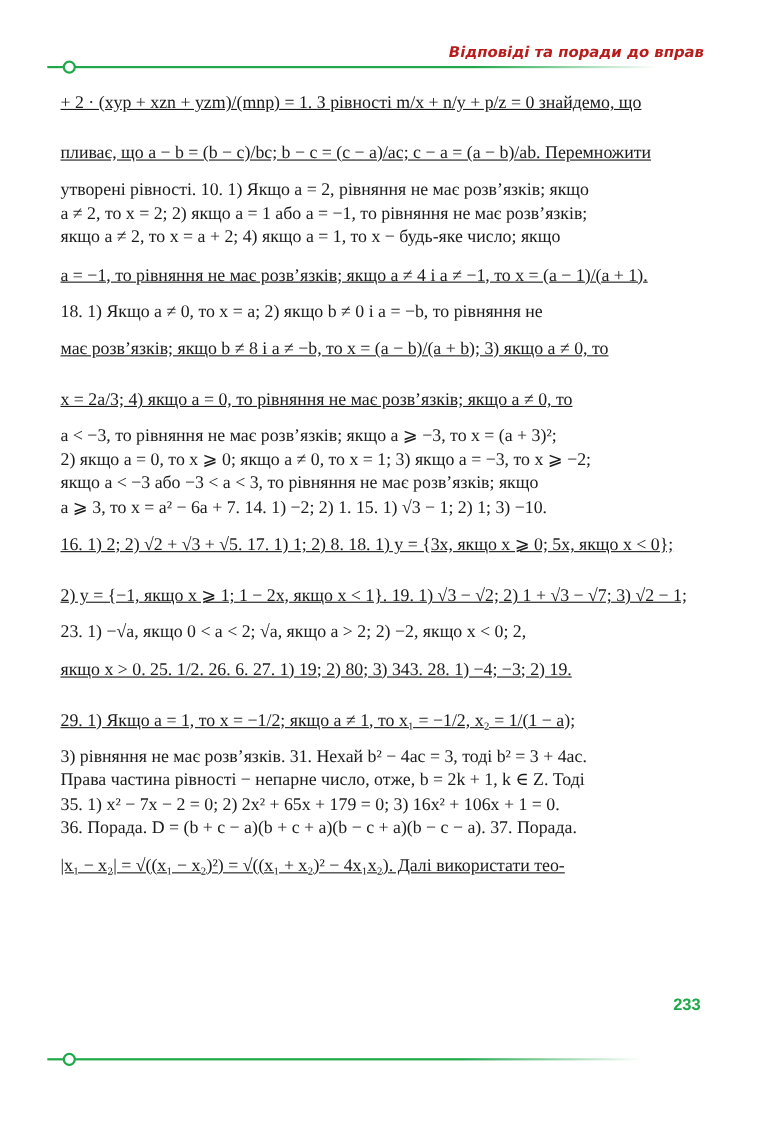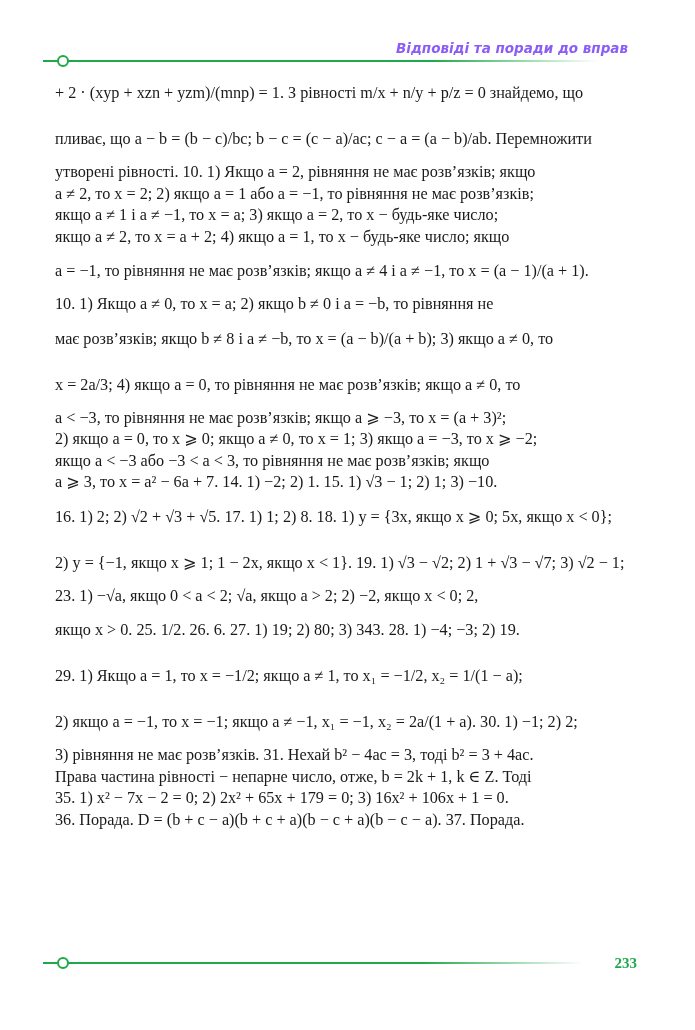--- a/index.html
+++ b/index.html
@@ -1,65 +1,64 @@
 <!DOCTYPE html>
 <html><head>
 <meta charset="utf-8">
 <style>
   html, body { margin: 0; padding: 0; background: #ffffff; }
   body { width: 695px; height: 1030px; position: relative; overflow: hidden;
          font-family: "Liberation Serif", "DejaVu Serif", serif; color: #1a1a1a; }
-  .header-title { position: absolute; top: 40px; right: 67px; color: #8b5cf6;
+  .header-title { position: absolute; top: 40px; right: 55px; color: #b91c1c;
          font-family: "DejaVu Sans", sans-serif; font-weight: bold; font-style: italic; font-size: 13.5px; }
   .rule { position: absolute; left: 43px; height: 2px;
           background: linear-gradient(to right, #1fa84a 0%, #1fa84a 70%, rgba(31,168,74,0) 100%); }
   .rule-top { top: 60px; width: 555px; }
   .rule-bottom { top: 962px; width: 540px; }
   .dot { position: absolute; width: 8px; height: 8px; border: 2px solid #1fa84a; border-radius: 50%; background: #fff; }
   .dot-top { left: 57px; top: 55px; }
   .dot-bottom { left: 57px; top: 957px; }
-  .page-num { position: absolute; right: 58px; top: 955px; color: #1fa84a;
-              font-family: Liberation Serif, serif; font-weight: bold; font-size: 15px; text-align: right; }
+  .page-num { position: absolute; right: 58px; top: 905px; color: #1fa84a;
+              font-family: Liberation Sans, sans-serif; font-weight: bold; font-size: 15px; text-align: right; }
   .content { position: absolute; left: 55px; top: 70px; width: 580px; font-size: 16.2px; line-height: 21.5px; text-align: justify; }
   .line { display: block; white-space: nowrap; overflow: visible; }
-  .line.tall { line-height: 46px; }
+  .line.tall { line-height: 46px; text-decoration: underline; }
 </style>
 </head>
 <body>
 
 <div>
   <div class="header-title">Відповіді та поради до вправ</div>
   <div class="rule rule-top"></div>
   <div class="dot dot-top"></div>
 </div>
 
 <div class="content">
   <span class="line tall">+ 2 · (xyp + xzn + yzm)/(mnp) = 1.   З   рівності   m/x + n/y + p/z = 0   знайдемо,   що</span>
   <span class="line tall">пливає,  що  a − b = (b − c)/bc;  b − c = (c − a)/ac;  c − a = (a − b)/ab.  Перемножити</span>
   <span class="line">утворені рівності. 10. 1) Якщо a = 2, рівняння не має розв’язків; якщо</span>
   <span class="line">a ≠ 2, то x = 2; 2) якщо a = 1 або a = −1, то рівняння не має розв’язків;</span>
-  <span class="line">якщо a ≠ 1 і a ≠ −1, то x = a; 3) якщо a = 2, то x − будь-яке число;</span>
   <span class="line">якщо a ≠ 2, то x = a + 2; 4) якщо a = 1, то x − будь-яке число; якщо</span>
   <span class="line tall">a = −1, то рівняння не має розв’язків; якщо a ≠ 4 і a ≠ −1, то x = (a − 1)/(a + 1).</span>
-  <span class="line">10. 1) Якщо a ≠ 0, то x = a; 2) якщо b ≠ 0 і a = −b, то рівняння не</span>
+  <span class="line">18. 1) Якщо a ≠ 0, то x = a; 2) якщо b ≠ 0 і a = −b, то рівняння не</span>
   <span class="line tall">має розв’язків; якщо b ≠ 8 і a ≠ −b, то x = (a − b)/(a + b); 3) якщо a ≠ 0, то</span>
   <span class="line tall">x = 2a/3; 4) якщо a = 0, то рівняння не має розв’язків; якщо a ≠ 0, то</span>
   <span class="line">a &lt; −3, то рівняння не має розв’язків; якщо a ⩾ −3, то x = (a + 3)²;</span>
   <span class="line">2) якщо a = 0, то x ⩾ 0; якщо a ≠ 0, то x = 1; 3) якщо a = −3, то x ⩾ −2;</span>
   <span class="line">якщо a &lt; −3 або −3 &lt; a &lt; 3, то рівняння не має розв’язків; якщо</span>
   <span class="line">a ⩾ 3, то x = a² − 6a + 7. 14. 1) −2; 2) 1. 15. 1) √3 − 1; 2) 1; 3) −10.</span>
   <span class="line tall">16. 1) 2; 2) √2 + √3 + √5. 17. 1) 1; 2) 8. 18. 1) y = {3x, якщо x ⩾ 0; 5x, якщо x &lt; 0};</span>
   <span class="line tall">2) y = {−1, якщо x ⩾ 1; 1 − 2x, якщо x &lt; 1}. 19. 1) √3 − √2; 2) 1 + √3 − √7; 3) √2 − 1;</span>
   <span class="line">23. 1) −√a, якщо 0 &lt; a &lt; 2; √a, якщо a &gt; 2; 2) −2, якщо x &lt; 0; 2,</span>
   <span class="line tall">якщо x &gt; 0. 25. 1/2. 26. 6. 27. 1) 19; 2) 80; 3) 343. 28. 1) −4; −3; 2) 19.</span>
   <span class="line tall">29. 1) Якщо a = 1, то x = −1/2; якщо a ≠ 1, то x₁ = −1/2, x₂ = 1/(1 − a);</span>
-  <span class="line tall">2) якщо a = −1, то x = −1; якщо a ≠ −1, x₁ = −1, x₂ = 2a/(1 + a). 30. 1) −1; 2) 2;</span>
   <span class="line">3) рівняння не має розв’язків. 31. Нехай b² − 4ac = 3, тоді b² = 3 + 4ac.</span>
   <span class="line">Права частина рівності − непарне число, отже, b = 2k + 1, k ∈ Z. Тоді</span>
   <span class="line">35. 1) x² − 7x − 2 = 0; 2) 2x² + 65x + 179 = 0; 3) 16x² + 106x + 1 = 0.</span>
   <span class="line">36. Порада. D = (b + c − a)(b + c + a)(b − c + a)(b − c − a). 37. Порада.</span>
+  <span class="line tall">|x₁ − x₂| = √((x₁ − x₂)²) = √((x₁ + x₂)² − 4x₁x₂).   Далі   використати   тео-</span>
 </div>
 
 <div>
   <div class="rule rule-bottom"></div>
   <div class="dot dot-bottom"></div>
   <div class="page-num">233</div>
 </div>
 
 </body></html>

